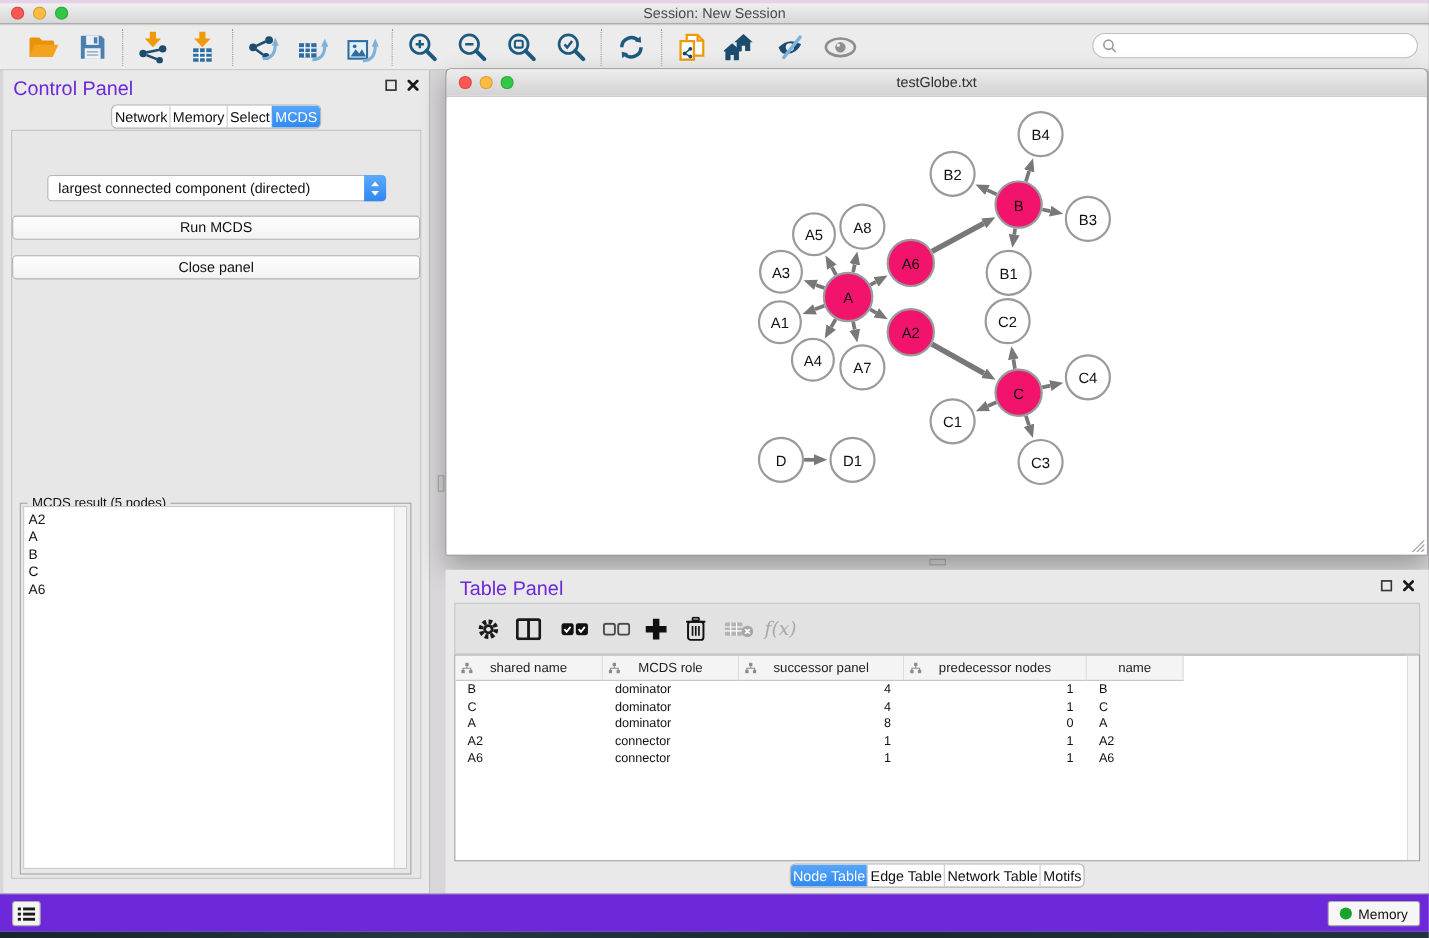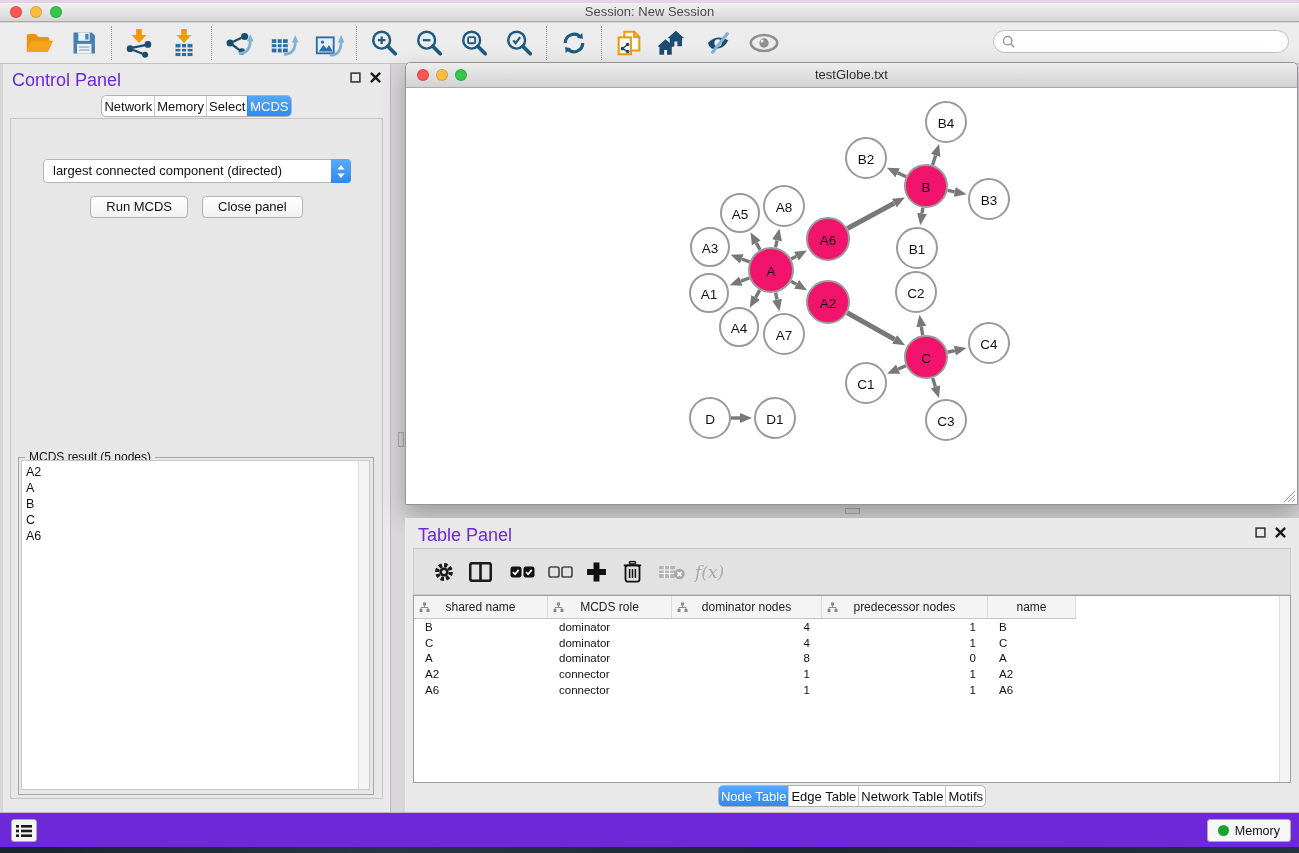--- a/index.html
+++ b/index.html
@@ -33,21 +33,21 @@
   .cp-tabs{position:absolute;top:31px;left:0;right:0;display:flex;justify-content:center;}
   .seg{display:inline-flex;border:1px solid #b3b3b3;border-radius:5px;background:#fff;overflow:hidden;height:22px;}
   .seg-tab{padding:0 2px;font-size:13px;line-height:22px;color:#111;border-left:1px solid #c9c9c9;}
   .seg-tab:first-child{border-left:none;}
   .seg-tab.active{background:linear-gradient(#57a6fa,#2e89f2);color:#fff;border-left-color:#2e89f2;}
   .cp-body{position:absolute;top:54px;left:7px;right:7px;bottom:13px;background:#e7e7e7;border:1px solid #c5c5c5;}
   .opt-label{position:absolute;top:19px;left:0;right:0;text-align:center;font-size:13px;color:#111;}
   .dropdown{position:absolute;top:40px;left:32px;right:31px;height:24px;background:#fff;border:1px solid #b5b5b5;border-radius:4px;}
   .dd-text{font-size:13px;line-height:22px;padding-left:9px;color:#111;white-space:nowrap;overflow:hidden;}
   .dd-stepper{position:absolute;right:-1px;top:-1px;width:20px;height:24px;background:linear-gradient(#5caafb,#2e87f2);border-radius:0 4px 4px 0;display:flex;align-items:center;justify-content:center;}
-  .cp-buttons{position:absolute;top:77px;left:0;right:0;display:flex;justify-content:center;gap:14px;}
+  .cp-buttons{position:absolute;top:77px;left:0;right:0;display:flex;justify-content:center;gap:14px;flex-direction:column;}
   .btn{background:linear-gradient(#ffffff,#f2f2f2);border:1px solid #b3b3b3;border-radius:4px;font-size:13px;color:#111;height:22px;line-height:20px;padding:0 15px;}
   .result-box{position:absolute;left:7px;right:8px;top:338px;bottom:3px;border:1px solid #a5a5a5;}
   .result-legend{position:absolute;top:-8px;left:6px;background:#e7e7e7;padding:0 4px;font-size:12px;color:#111;}
   .result-list{position:absolute;left:2px;right:3px;top:2px;bottom:4px;background:#fff;border:1px solid #c9c9c9;overflow:hidden;}
   .list-item{font-size:12.5px;color:#111;line-height:16px;padding-left:4px;}
   .result-list .items{position:absolute;left:0;top:3px;right:12px;}
   .scroll-track{position:absolute;right:0;top:0;bottom:0;width:11px;background:#f4f4f4;border-left:1px solid #ddd;}
 
   
   .net-window{position:absolute;left:405px;top:62px;width:893px;height:443px;background:#fff;border:1px solid #949494;border-radius:5px 5px 1px 1px;box-shadow:0 10px 24px rgba(0,0,0,.28);}
@@ -556,21 +556,21 @@
             </svg>
             <span>MCDS role</span>
           </div>
           <div class="th" style="width: 150px;">
             <svg class="tree-ic" width="11" height="11" viewBox="0 0 11 11">
               <rect x="4" y="0.5" width="3" height="3" fill="#8a8a8a"></rect>
               <rect x="0.5" y="7" width="3" height="3" fill="#8a8a8a"></rect>
               <rect x="7.5" y="7" width="3" height="3" fill="#8a8a8a"></rect>
               <path d="M5.5 3.5 V5.5 M2 7 V5.5 H9 V7" stroke="#8a8a8a" fill="none"></path>
             </svg>
-            <span>dominator nodes</span>
+            <span>successor panel</span>
           </div>
           <div class="th" style="width: 166px;">
             <svg class="tree-ic" width="11" height="11" viewBox="0 0 11 11">
               <rect x="4" y="0.5" width="3" height="3" fill="#8a8a8a"></rect>
               <rect x="0.5" y="7" width="3" height="3" fill="#8a8a8a"></rect>
               <rect x="7.5" y="7" width="3" height="3" fill="#8a8a8a"></rect>
               <path d="M5.5 3.5 V5.5 M2 7 V5.5 H9 V7" stroke="#8a8a8a" fill="none"></path>
             </svg>
             <span>predecessor nodes</span>
           </div>

